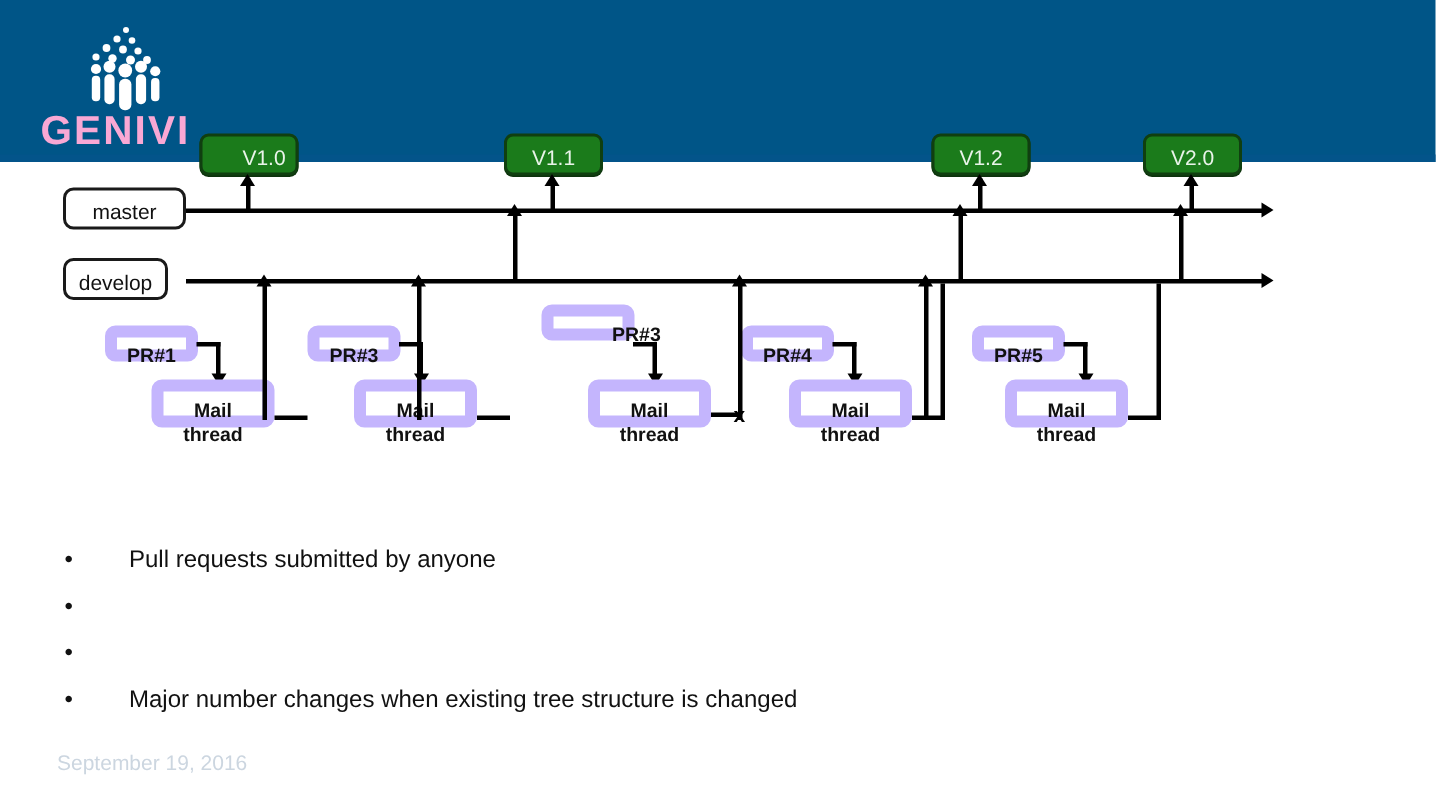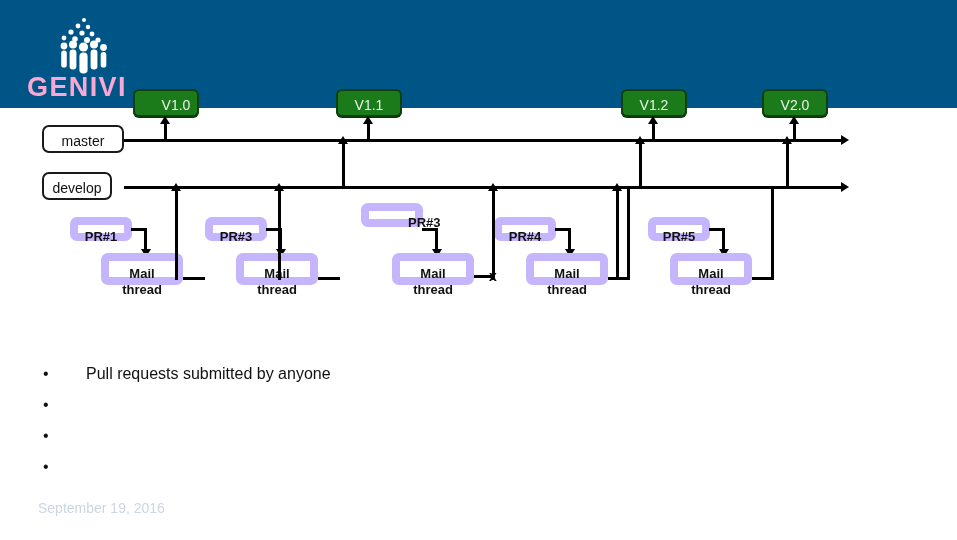--- a/index.html
+++ b/index.html
@@ -189,16 +189,17 @@
     <span class="btxt">Pull requests submitted by anyone</span>
   </div>
   <div class="bullet">
     <span class="dot">•</span>
   </div>
   <div class="bullet">
     <span class="dot">•</span>
   </div>
   <div class="bullet">
     <span class="dot">•</span>
+    <span class="btxt">Major number changes when existing tree structure is changed</span>
   </div>
 </div>
 
 <div id="footer-date">September 19, 2016</div>
 
 </body></html>

